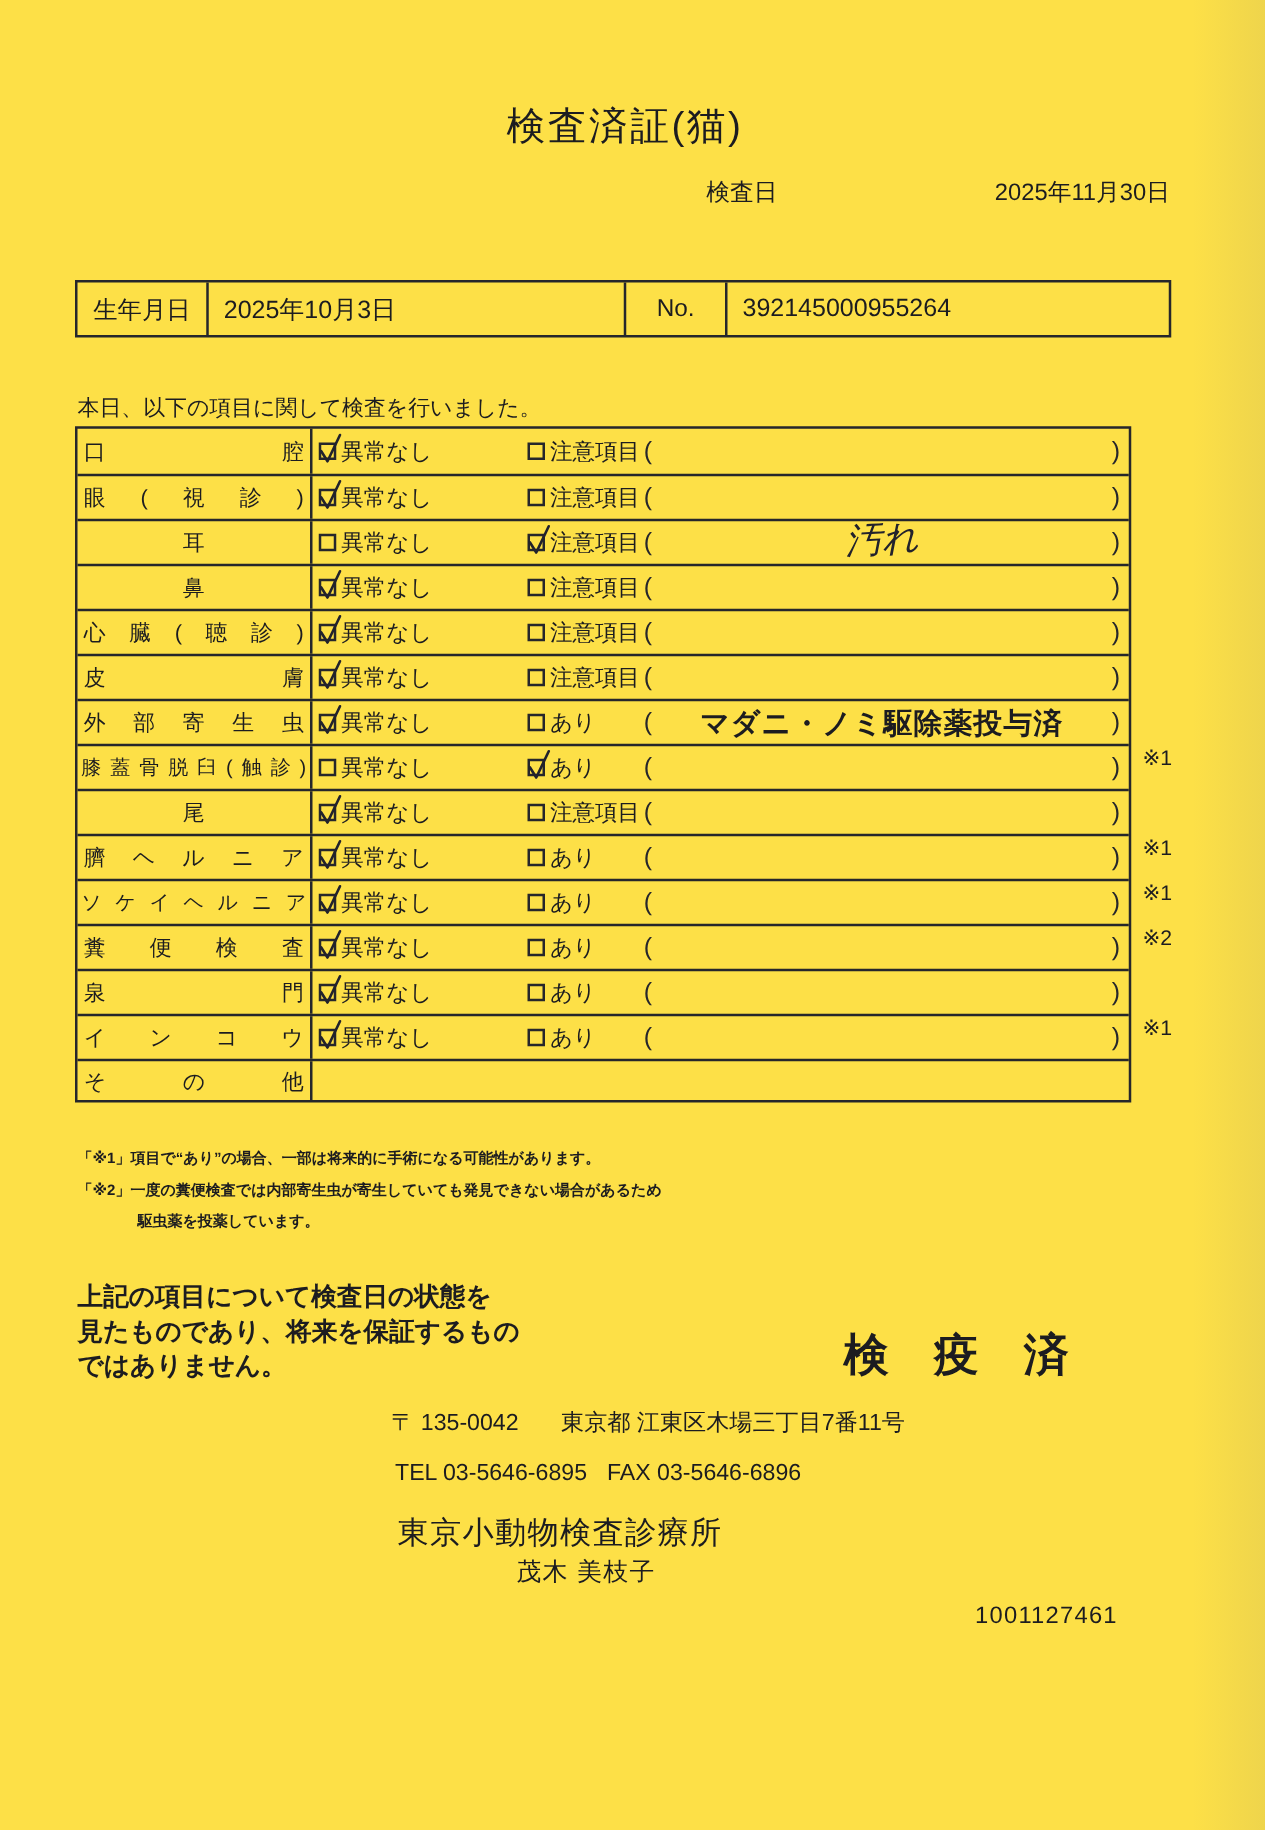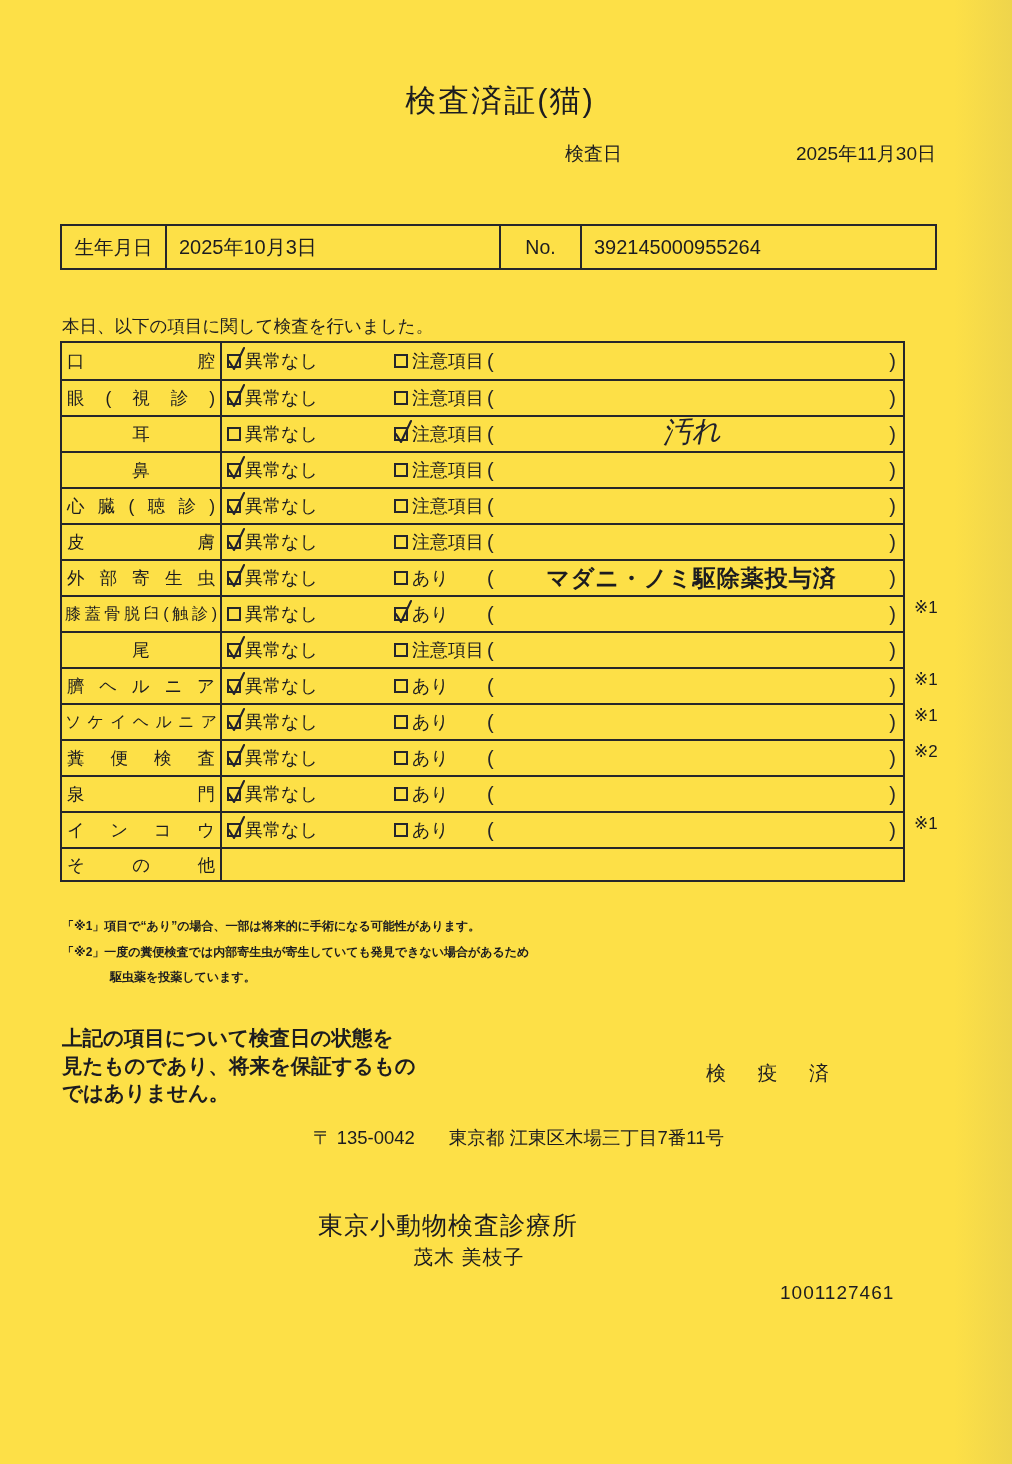--- a/index.html
+++ b/index.html
@@ -39,21 +39,21 @@
 
   
   .main-table {
     position:absolute; left:60px; top:341px; width:845px;
     border:2px solid #26262b;
   }
   .irow { display:flex; height:36px; position:relative; }
   .irow + .irow { border-top:2px solid #26262b; }
   .irow:last-child { height:33px; }
   .irow .labcell {
-    width:160px; flex:none; border-right:2px solid #26262b;
+    width:188px; flex:none; border-right:2px solid #26262b;
     padding:0 5px; font-size:17.5px; display:flex; align-items:center;
   }
   .irow .labcell > span {
     display:block; width:100%;
     text-align:justify; text-align-last:justify;
   }
   .irow .labcell.single > span { text-align-last:center; }
   .irow .labcell.long { font-size:16px; padding:0 3px; }
   .content { flex:1; display:flex; align-items:center; position:relative; font-size:18px; }
   .opt { display:flex; align-items:center;padding-left:40px; }
@@ -72,21 +72,21 @@
   .note.handwritten {
     font-size:29px; font-weight:500; color:#22222c;
     font-style:italic; transform:rotate(-3deg) translateY(-2px); 
   }
   .ref { position:absolute; left:852px; width:44px; font-size:17px; white-space:nowrap; }
 
   .notes { position:absolute; left:62px; top:914px; font-size:12px; line-height:25.5px; font-weight:700; }
   .notes .indent { padding-left:48px; }
 
   .statement { position:absolute; left:62px; top:1024px; font-size:20.5px; font-weight:bold; line-height:27.5px; }
-  .stamp { position:absolute; left:706px; top:1060px; font-size:20px; letter-spacing:13px; font-weight:400; }
+  .stamp { position:absolute; left:675px; top:1060px; font-size:36px; letter-spacing:13px; font-weight:700; }
 
   .addr-line { position:absolute; left:313px; top:1125px; font-size:18.5px; }
   .addr-line .gap { display:inline-block; width:34px; }
   .tel-line { position:absolute; left:316px; top:1167px; font-size:18.5px; }
   .tel-line .gap { display:inline-block; width:16px; }
   .clinic { position:absolute; left:318px; top:1209px; font-size:25px; letter-spacing:1px; }
   .examiner { position:absolute; left:413px; top:1244px; font-size:20px; letter-spacing:1px; }
   .serial { position:absolute; left:780px; top:1282px; font-size:19px; letter-spacing:1px; }
 </style>
 </head>
@@ -473,16 +473,19 @@
     <div>上記の項目について検査日の状態を</div>
     <div>見たものであり、将来を保証するもの</div>
     <div>ではありません。</div>
   </div>
 
   <div class="stamp">検 疫 済</div>
 
   <div class="addr-line">
     <span>〒 135-0042</span><span class="gap"></span><span>東京都 江東区木場三丁目7番11号</span>
   </div>
+  <div class="tel-line">
+    <span>TEL 03-5646-6895</span><span class="gap"></span><span>FAX 03-5646-6896</span>
+  </div>
   <div class="clinic">東京小動物検査診療所</div>
   <div class="examiner">茂木 美枝子</div>
   <div class="serial">1001127461</div>
 </div>
 
 </body></html>

